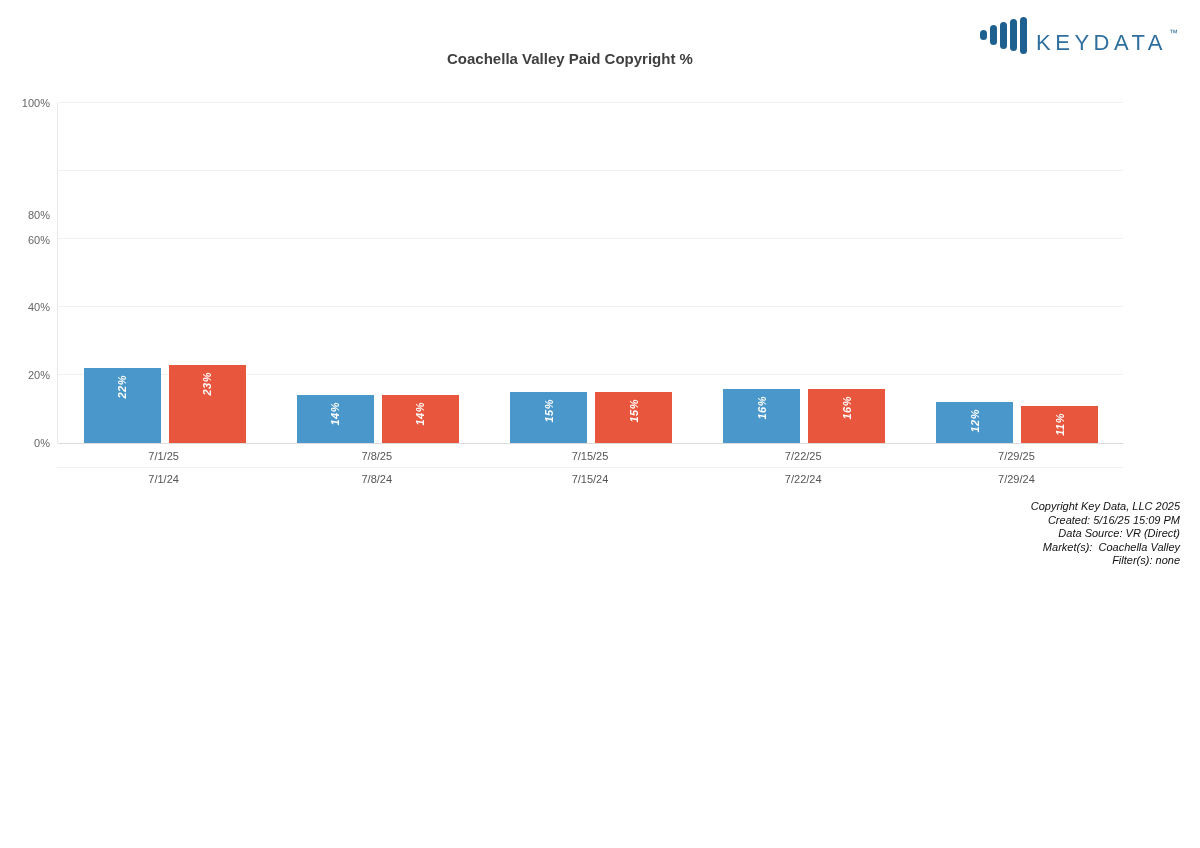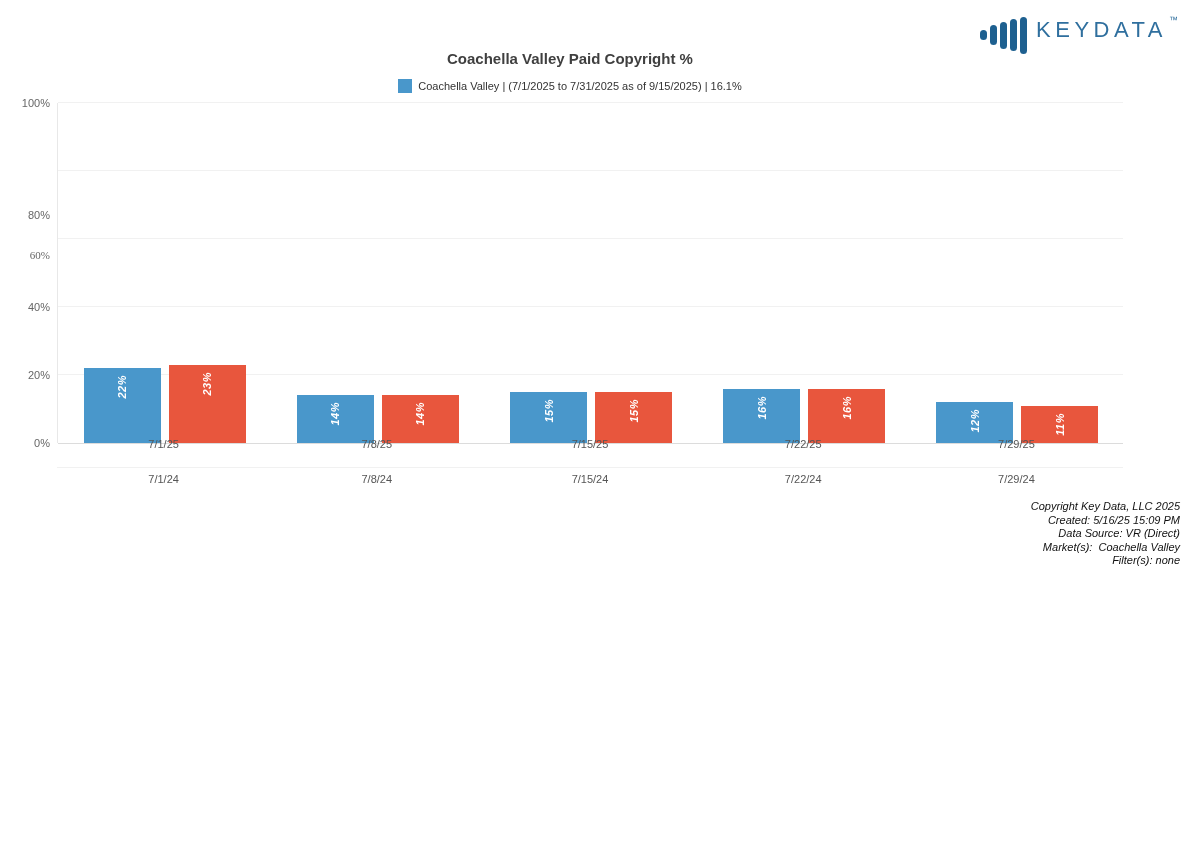--- a/index.html
+++ b/index.html
@@ -1,20 +1,20 @@
 <!DOCTYPE html>
 <html><head>
 <meta charset="utf-8">
 <style>
   * { margin:0; padding:0; box-sizing:border-box; }
   body { background:#ffffff; font-family:"Liberation Sans", sans-serif; }
   .page { position:relative; width:1200px; height:848px; background:#ffffff; overflow:hidden; }
 
   
-  .logo { position:absolute; top:16px; right:22px; display:flex; align-items:flex-start; gap:9px; }
+  .logo { position:absolute; top:16px; right:22px; display:flex; align-items:flex-end; gap:9px; }
   .logo-icon { display:flex; align-items:center; gap:3px; height:38px; }
   .logo-bar { width:7px; border-radius:4px; background:#1e6090; }
   .logo-bar:nth-child(1){ height:10px; }
   .logo-bar:nth-child(2){ height:20px; }
   .logo-bar:nth-child(3){ height:27px; }
   .logo-bar:nth-child(4){ height:32px; }
   .logo-bar:nth-child(5){ height:37px; }
   .logo-text { font-size:22px; letter-spacing:4.5px; color:#2f6f9e; line-height:1; }
   .logo-tm { font-size:9px; color:#2f6f9e; vertical-align:14px; letter-spacing:0; margin-left:2px; }
 
@@ -36,21 +36,21 @@
 
   .bar { position:absolute; bottom:0; }
   .bar-label { position:absolute; top:7px; left:50%;
                transform:translateX(-50%) rotate(180deg);
                writing-mode:vertical-rl;
                font-size:11px; font-weight:bold; font-style:italic; color:#ffffff;
                letter-spacing:0.5px; }
 
   
   .xrow { position:absolute; left:57px; width:1066px; display:flex; font-size:11px; color:#555; }
-  .xrow-1 { top:438px; }
+  .xrow-1 { top:450px; }
   .xrow-2 { top:473px; }
   .xcell { flex:1; text-align:center; }
   .xsep { position:absolute; left:57px; width:1066px; top:467px; height:1px; background:#f1f1f1; }
 
   
   .footer { position:absolute; top:500px; right:20px; text-align:right;
             font-size:11px; color:#111; line-height:13.6px;font-style:italic; }
   .footer-line { white-space:pre; }
 </style>
 </head>
@@ -65,31 +65,27 @@
       <span class="logo-bar"></span>
       <span class="logo-bar"></span>
       <span class="logo-bar"></span>
     </div>
     <div class="logo-text"><span>KEYDATA</span><span class="logo-tm">™</span></div>
   </div>
 
   <div class="chart-title">Coachella Valley Paid Copyright %</div>
 
   <div class="legend">
-    <div class="legend-item">
-      <span class="legend-swatch" style="background: rgb(73, 151, 203);"></span>
-      <span class="legend-label">Coachella Valley | (7/1/2025 to 7/31/2025 as of 9/15/2025) | 16.1%</span>
-    </div>
   </div>
 
   <div class="yticks">
       <div class="ytick" style="top: 340px;">0%</div>
       <div class="ytick" style="top: 272px;">20%</div>
       <div class="ytick" style="top: 204px;">40%</div>
-      <div class="ytick" style="top: 152px; font-family: Liberation Serif, serif;">60%</div>
+      <div class="ytick" style="top: 137px;">60%</div>
       <div class="ytick" style="top: 68px; margin-top: 44px;">80%</div>
       <div class="ytick" style="top: 0px;">100%</div>
     </div>
   <div class="plot">
       <div class="gridline axis-zero" style="top: 340px;"></div>
       <div class="gridline" style="top: 271px;"></div>
       <div class="gridline" style="top: 203px;"></div>
       <div class="gridline" style="top: 135px;"></div>
       <div class="gridline" style="top: 67px;"></div>
       <div class="gridline" style="top: -1px;"></div>

